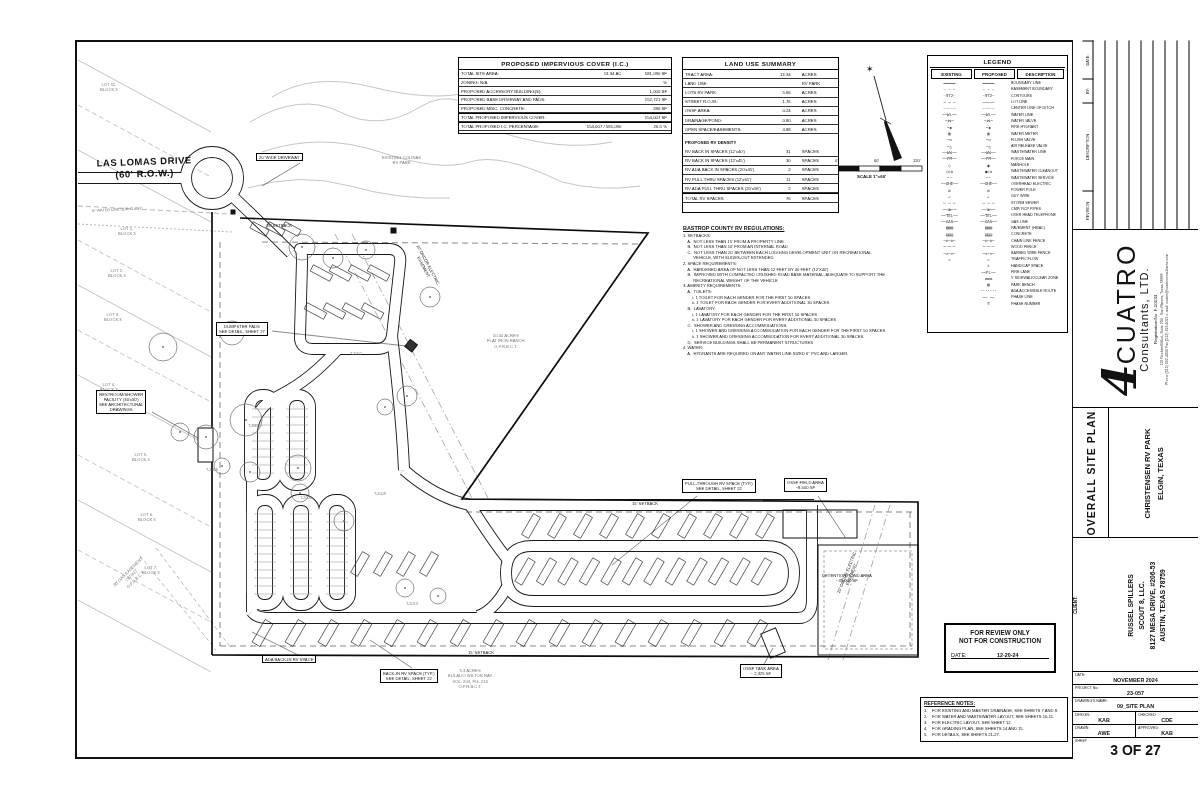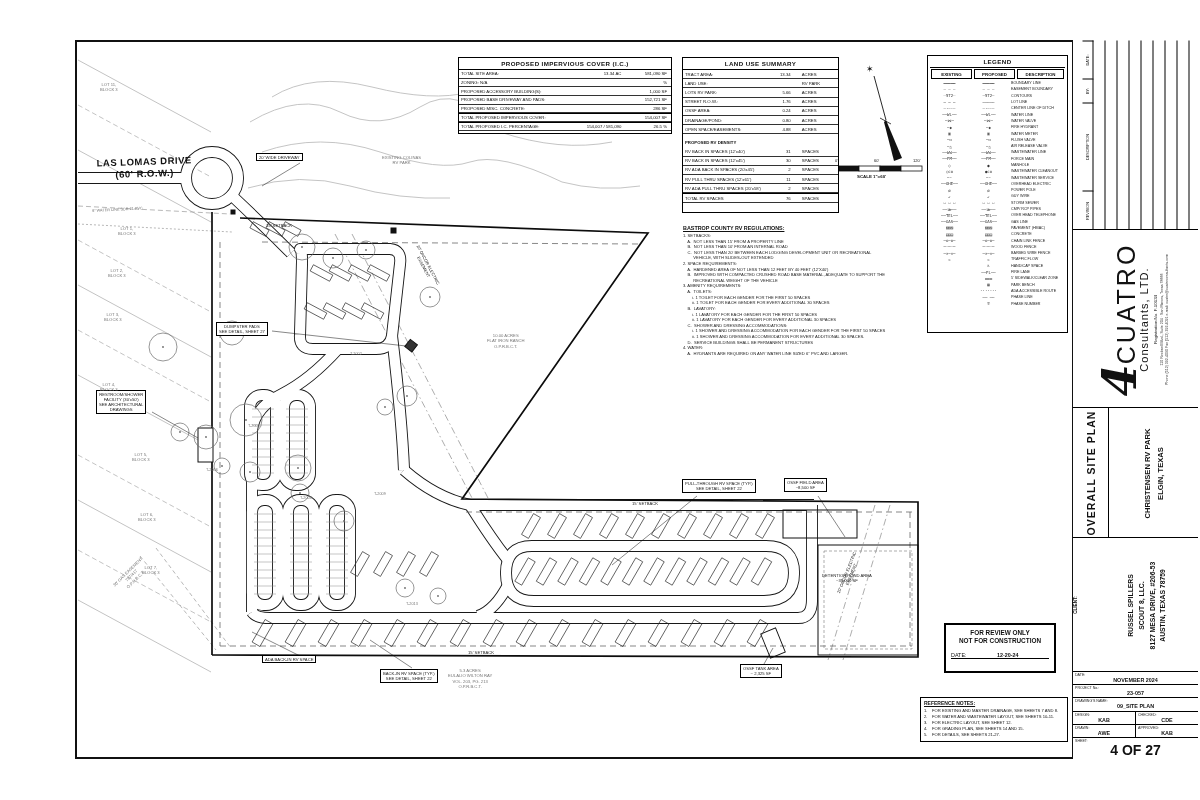--- a/index.html
+++ b/index.html
@@ -895,17 +895,17 @@
             <span class="flab">DRAWN:</span>
           <div class="fval">AWE</div>
           </div>
         <div>
             <span class="flab">APPROVED:</span>
           <div class="fval">KAB</div>
           </div>
       </div>
       <div class="inforow" style="height:21px;border-bottom:none;">
         <span class="flab">SHEET:</span>
-        <div class="fval sheetno">4 OF 27</div>
+        <div class="fval sheetno">3 OF 27</div>
       </div>
     </div>
   </div>
 </div>
 
 </body></html>

